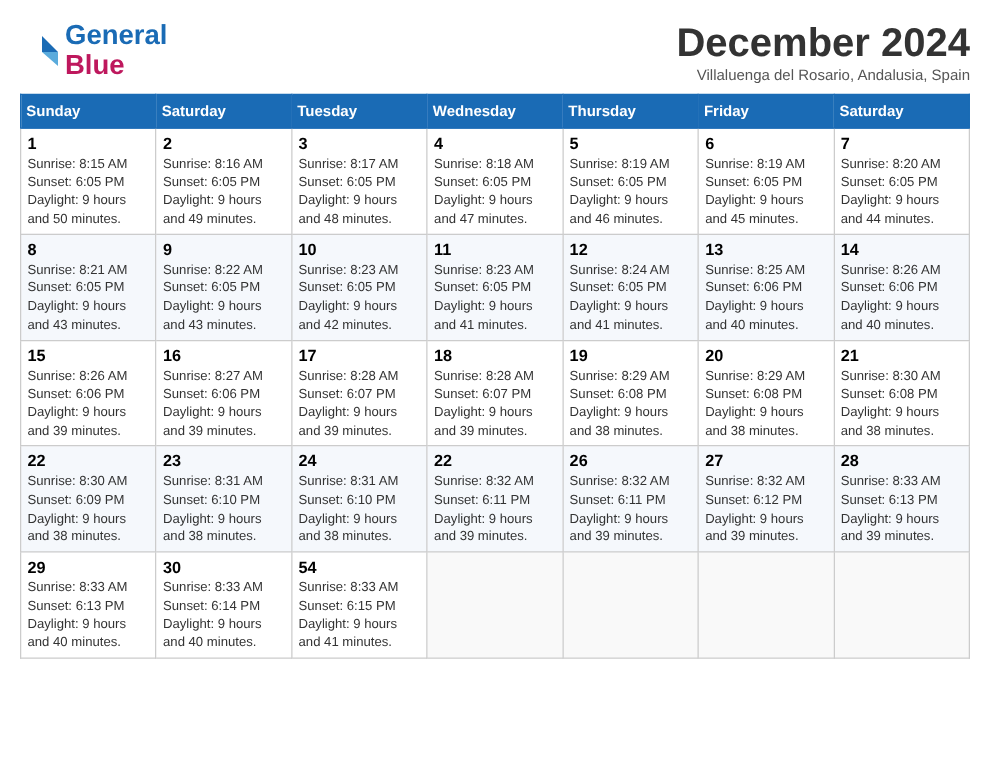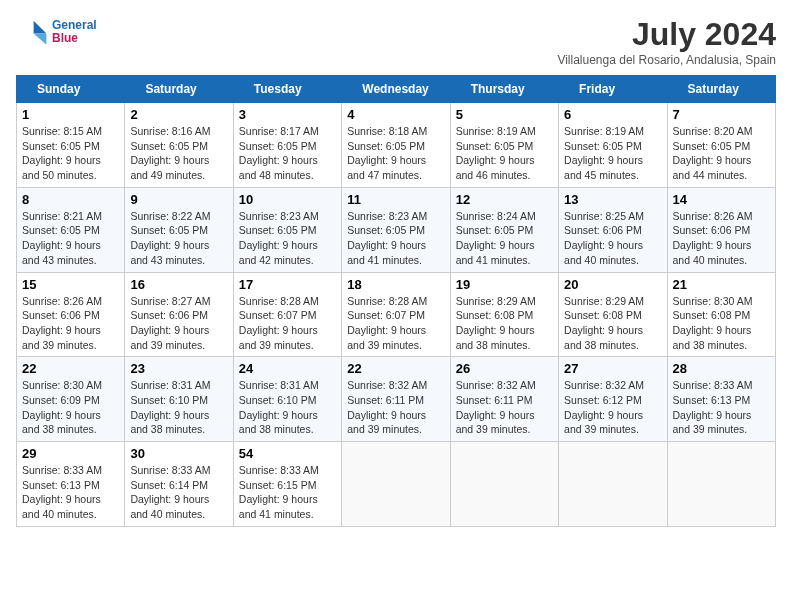--- a/index.html
+++ b/index.html
@@ -15,21 +15,21 @@
       justify-content: space-between;
       align-items: flex-start;
       margin-bottom: 8px;
     }
     .logo {
       display: flex;
       align-items: center;
       gap: 4px;
     }
     .logo-text {
-      font-size: 12px;
+      font-size: 22px;
       font-weight: bold;
       color: #333;
       line-height: 1.1;
     }
     .logo-text span {
       color: #1a6bb5;
     }
     .logo-icon {
       width: 32px;
       height: 32px;
@@ -47,21 +47,21 @@
       color: #555;
     }
     .calendar {
       width: 100%;
       border-collapse: collapse;
       font-size: 11px;
     }
     .calendar th {
       background: #1a6bb5;
       color: #fff;
-      padding: 6px 20px;
+      padding: 6px 4px;
       text-align: left;
       font-size: 12px;
       font-weight: bold;
       border: 1px solid #1a6bb5;
       margin-top: 22px;
     }
     .calendar td {
       border: 1px solid #ccc;
       padding: 4px 5px;
       vertical-align: top;
@@ -95,21 +95,21 @@
     <svg class="logo-icon" viewBox="0 0 40 40">
       <polygon points="22,6 38,22 22,22" fill="#1a6bb5"></polygon>
       <polygon points="22,22 38,22 38,36" fill="#5aabdc"></polygon>
     </svg>
     <div class="logo-text">
       <div><span>General</span></div>
       <div><span style="color:#be185d">Blue</span></div>
     </div>
   </div>
   <div class="title-block">
-    <div class="month-title">July 2024</div>
+    <div class="month-title">December 2024</div>
     <div class="location-title">Villaluenga del Rosario, Andalusia, Spain</div>
   </div>
 </div>
 
 <table class="calendar" id="cal-table">
   <thead id="cal-head">
       <tr>
         <th>Sunday</th>
         <th>Saturday</th>
         <th>Tuesday</th>

